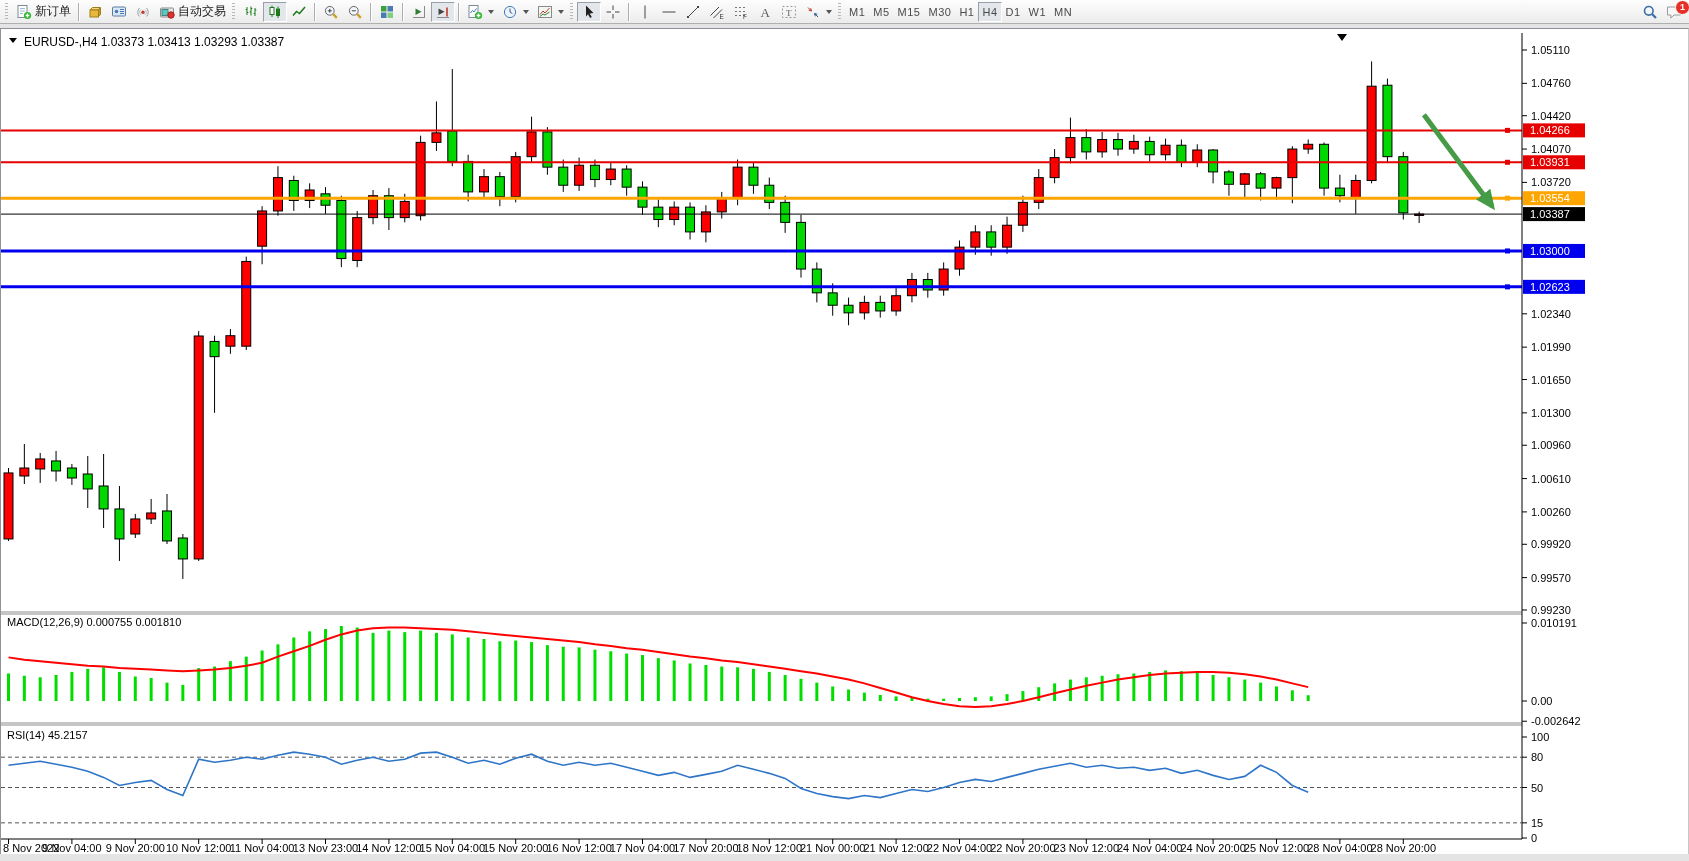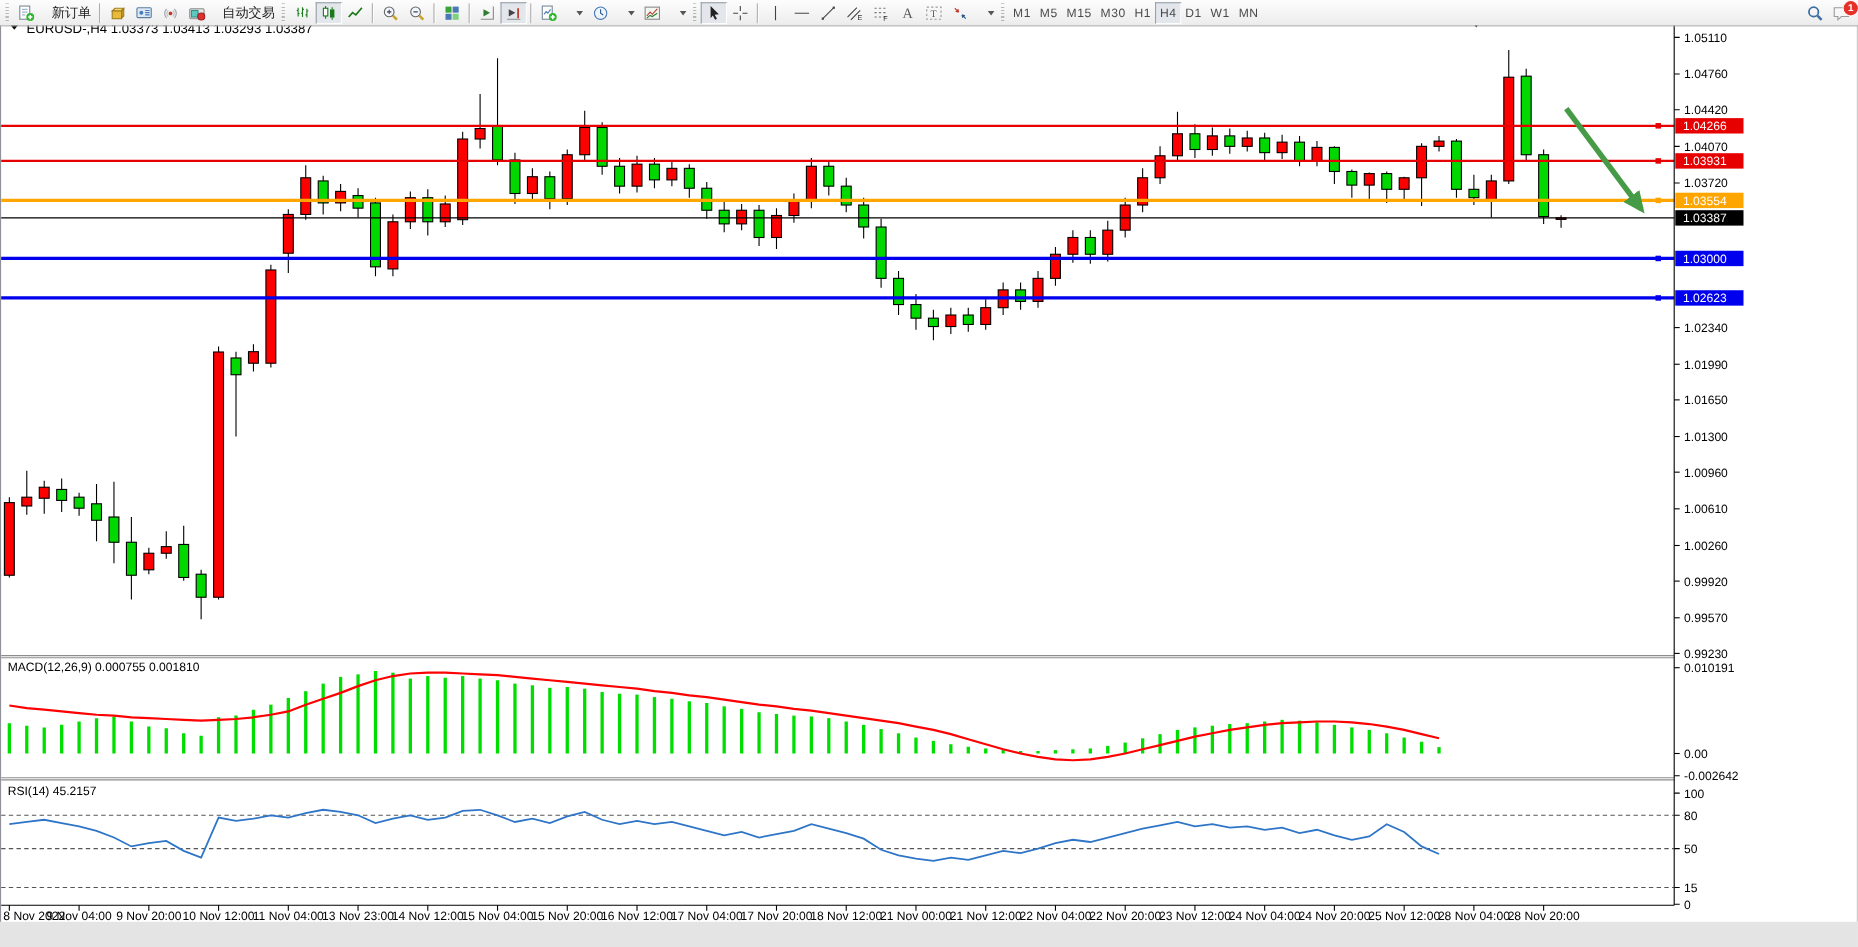--- a/index.html
+++ b/index.html
@@ -3,37 +3,37 @@
 <meta charset="utf-8">
 <style>
   html,body{margin:0;padding:0}
   body{width:1689px;height:861px;background:#e4e4e4;overflow:hidden;
        font-family:"Liberation Sans",sans-serif;position:relative}
   
   .toolbar{height:23px;background:linear-gradient(#fdfdfd,#ececec);
            border-bottom:1px solid #b0b0b0;display:flex;align-items:center;
            padding:0 3px;position:relative;z-index:3}
   .tbtn{height:20px;min-width:22px;display:flex;align-items:center;justify-content:center;
-        gap:15px;padding:1px 3px;border:1px solid transparent;background:transparent;
+        gap:3px;padding:1px 3px;border:1px solid transparent;background:transparent;
         font:12px "Liberation Sans",sans-serif;color:#1a1a1a;cursor:default;white-space:nowrap}
   .tbtn.pressed{background:#e3e7ec;border-color:#98a0a8 #ffffff #ffffff #98a0a8}
   .tbtn svg{display:block}
   .tf-label{font:11px "Liberation Sans",sans-serif;color:#4a4a4a;letter-spacing:.5px}
   .sep{width:0;height:18px;border-left:1px solid #aeaeae;border-right:1px solid #fdfdfd;margin:0 3px}
   .grip{width:3px;height:17px;margin:0 4px 0 2px;
         background:repeating-linear-gradient(180deg,#b7b7b7 0 1px,transparent 1px 3px)}
   .spacer{flex:1}
   .caret{width:0;height:0;border-left:3px solid transparent;border-right:3px solid transparent;
          border-top:4px solid #555;margin-left:2px}
   .badge-wrap{position:relative}
   .badge{position:absolute;top:-3px;right:-5px;background:#e53028;color:#fff;border-radius:50%;
          width:13px;height:13px;font:bold 9px/13px "Liberation Sans",sans-serif;text-align:center;
          border:1px solid #fff}
   
-  .chart-window{position:absolute;top:12px;left:0;width:1687px;height:825px;background:#ffffff;
+  .chart-window{position:absolute;top:28px;left:0;width:1687px;height:825px;background:#ffffff;
                 border-left:1px solid #8f9399;border-top:1px solid #8f9399;border-right:1px solid #c7c7c7}
   .axlbl{font:11px "Liberation Sans",sans-serif;fill:#000}
   .panelbl{font:11px "Liberation Sans",sans-serif;fill:#000}
   .titlelbl{font:12px "Liberation Sans",sans-serif;fill:#000}
   .boxlbl{font:11px "Liberation Sans",sans-serif;fill:#fff}
 </style>
 </head>
 <body>
 
 <div class="toolbar" id="toolbar">

